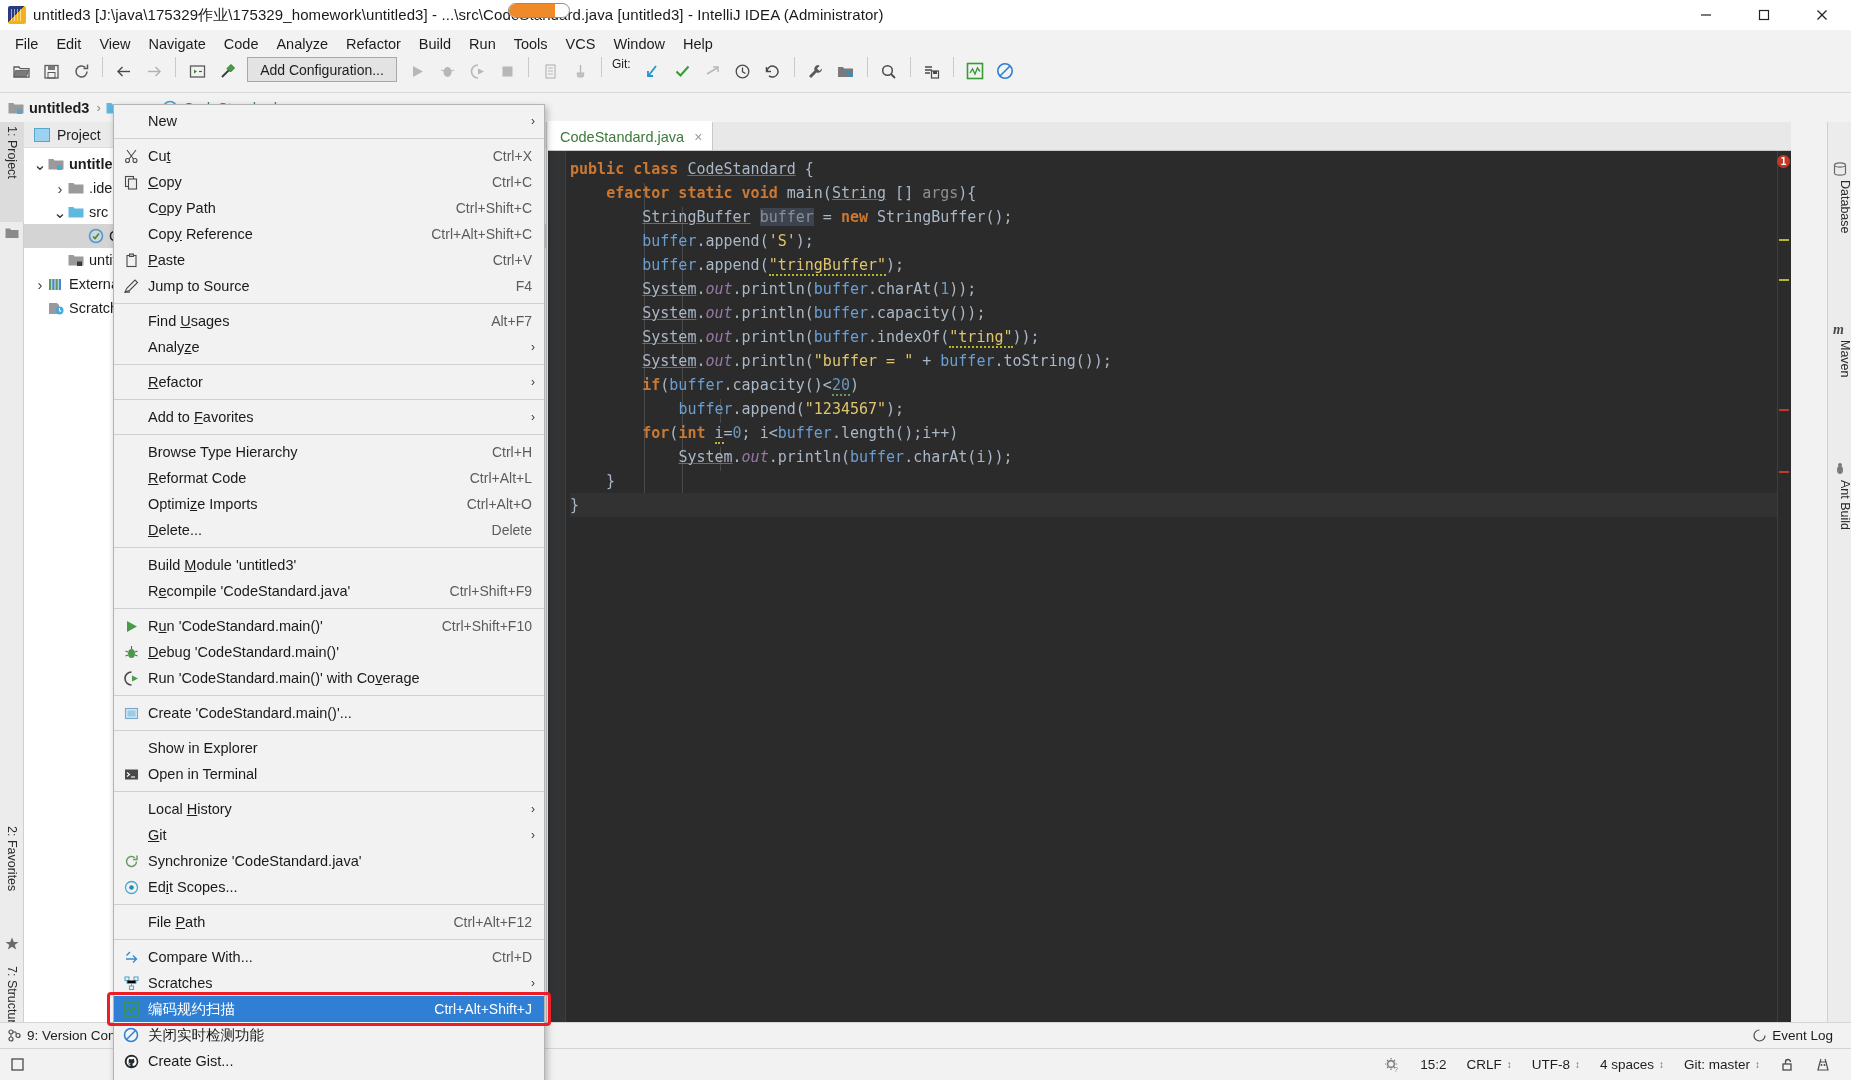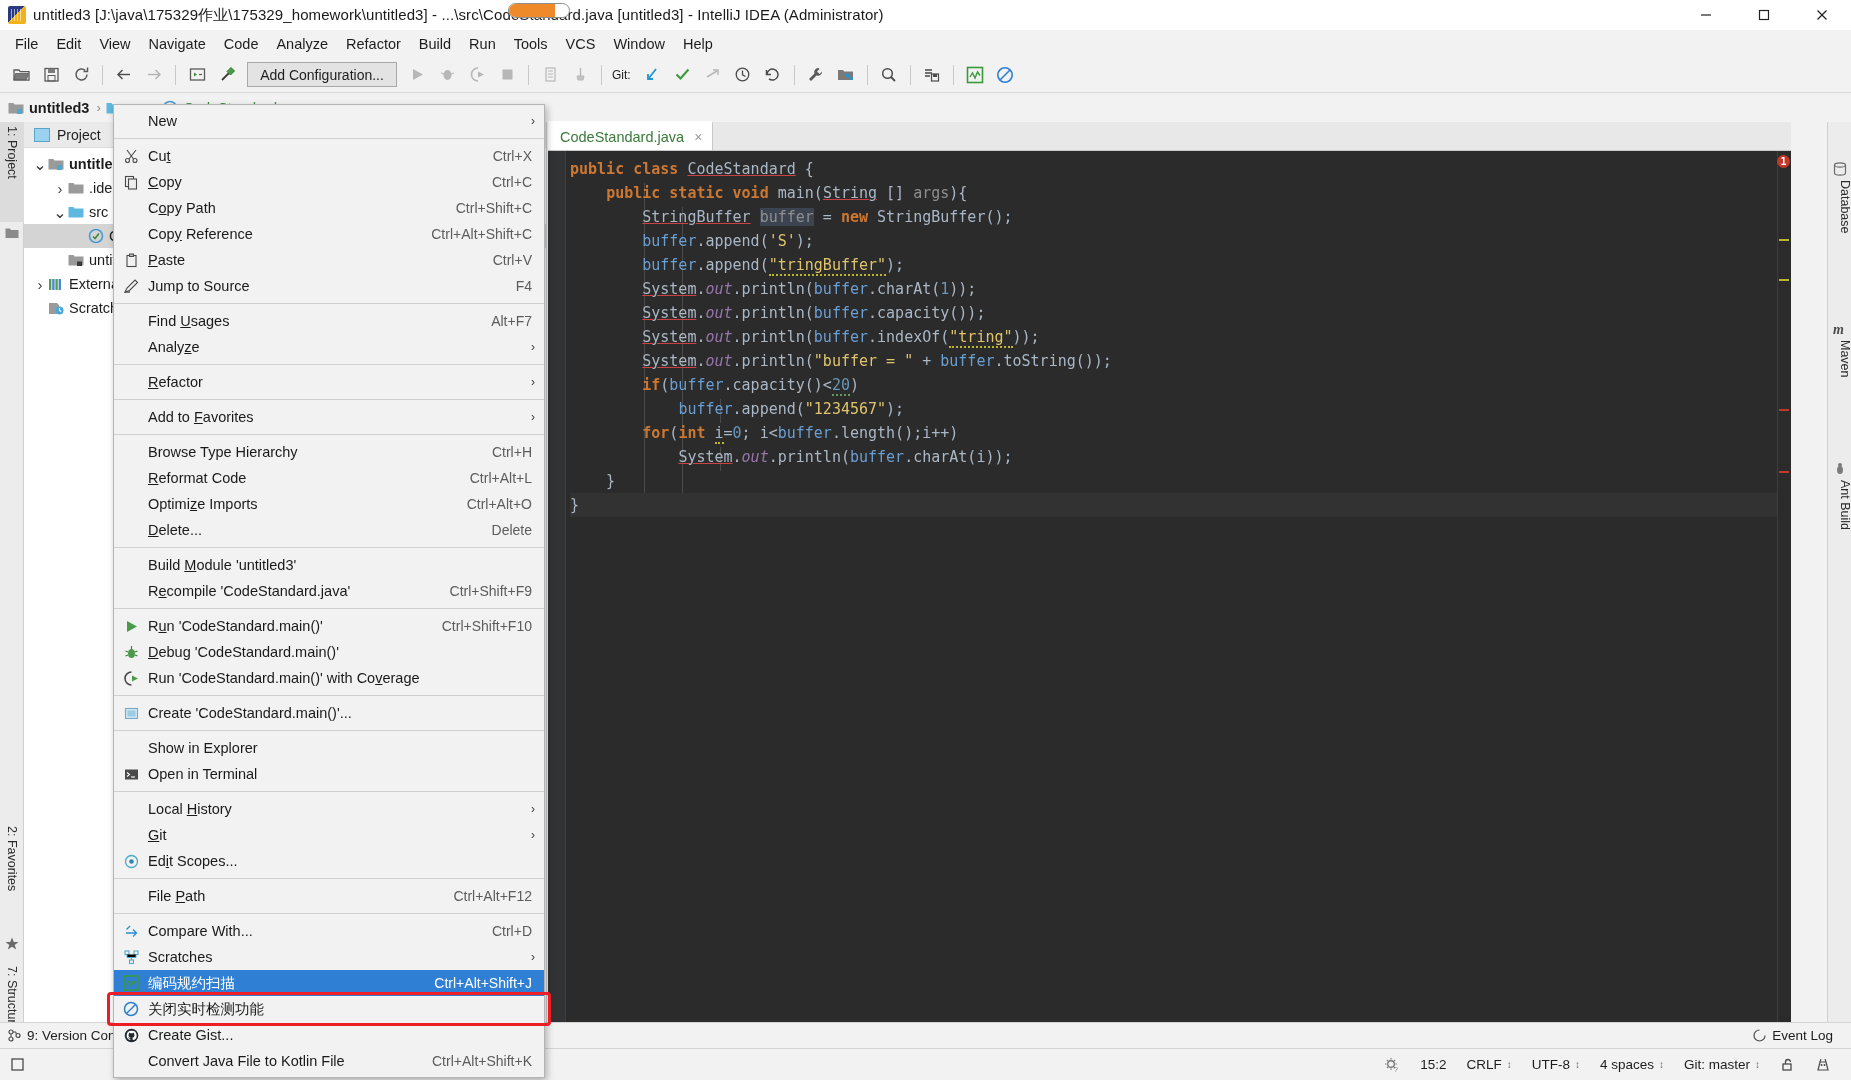--- a/index.html
+++ b/index.html
@@ -55,21 +55,21 @@
     position: absolute; top: 30px; left: 0; width: 1851px; height: 27px;
     background: #f2f2f2; display: flex; align-items: center; padding-left: 6px;
   }
   .menubar-item {
     font-size: 14.5px; color: #1d1d1d; padding: 3px 9px; white-space: nowrap;
   }
 
   
   .toolbar {
     position: absolute; top: 57px; left: 0; width: 1851px; height: 36px;
-    background: #f2f2f2; display: flex; align-items: center; padding-left: 6px;
+    background: #f2f2f2; display: flex; padding-left: 6px;
     border-bottom: 1px solid #d9d9d9;
   }
   .tbtn {
     width: 30px; height: 28px; display: flex; align-items: center; justify-content: center;
     color: #5a5a5a;
   }
   .tbtn.dim { opacity: .38; }
   .tb-sep { width: 1px; height: 20px; background: #c9c9c9; margin: 0 6px; }
   .addconfig {
     height: 25px; min-width: 150px; border: 1px solid #a8a8a8; background: #e3e3e3;
@@ -561,21 +561,21 @@
     <div class="codearea">
       <div class="gutter"></div>
 
       <div class="indentguide" style="left:96px; top:32px; height:312px;"></div>
       <div class="indentguide" style="left:134px; top:56px; height:288px;"></div>
       <div class="indentguide" style="left:172px; top:248px; height:24px;"></div>
       <div class="indentguide" style="left:172px; top:296px; height:24px;"></div>
 
       <div class="codelines">
         <div class="cline"><span class="k">public class </span><span class="err">CodeStandard</span> {</div>
-        <div class="cline">    <span class="k">public static void </span>main(<span class="err">String</span> [] <span style="color:#8f8f8f;">args</span>){</div>
+        <div class="cline">    <span class="k">efactor static void </span>main(<span class="err">String</span> [] <span style="color:#8f8f8f;">args</span>){</div>
         <div class="cline">        <span class="err">StringBuffer</span> <span class="hl" style="color:#8f8f8f;">buffer</span> = <span class="k">new </span>StringBuffer();</div>
         <div class="cline">        <span class="var">buffer</span>.append(<span class="str">'S'</span>);</div>
         <div class="cline">        <span class="var">buffer</span>.append(<span class="str sq">"tringBuffer"</span>);</div>
         <div class="cline">        <span class="err">System</span>.<span class="fld">out</span>.println(<span class="var">buffer</span>.charAt(<span class="num">1</span>));</div>
         <div class="cline">        <span class="err">System</span>.<span class="fld">out</span>.println(<span class="var">buffer</span>.capacity());</div>
         <div class="cline">        <span class="err">System</span>.<span class="fld">out</span>.println(<span class="var">buffer</span>.indexOf(<span class="str sq">"tring"</span>));</div>
         <div class="cline">        <span class="err">System</span>.<span class="fld">out</span>.println(<span class="str">"buffer = "</span> + <span class="var">buffer</span>.toString());</div>
         <div class="cline">        <span class="k">if</span>(<span class="var">buffer</span>.capacity()&lt;<span class="num sqg">20</span>)</div>
         <div class="cline">            <span class="var">buffer</span>.append(<span class="str">"1234567"</span>);</div>
         <div class="cline">        <span class="k">for</span>(<span class="k">int </span><span class="sq" style="color:#a9b7c6;">i</span>=<span class="num">0</span>; <span style="color:#a9b7c6;">i</span>&lt;<span class="var">buffer</span>.length();<span style="color:#a9b7c6;">i</span>++)</div>
@@ -861,20 +861,29 @@
         <span class="ci-arrow">›</span>
       </div>
       <div class="ci-row">
         <span class="ci-ico"></span>
         <span class="ci-lab"><u class="mn">G</u>it</span>
         <span class="ci-arrow">›</span>
       </div>
       <div class="ci-row">
         <span class="ci-ico">
           <svg width="15" height="15" viewBox="0 0 15 15">
+            <path d="M12.5 7.5a5 5 0 1 1-1.6-3.7" fill="none" stroke="#6a9a6a" stroke-width="1.5"></path>
+            <path d="M13 1.5v4h-4" fill="none" stroke="#6a9a6a" stroke-width="1.5"></path>
+          </svg>
+        </span>
+        <span class="ci-lab">Synchronize 'CodeStandard.java'</span>
+      </div>
+      <div class="ci-row">
+        <span class="ci-ico">
+          <svg width="15" height="15" viewBox="0 0 15 15">
             <circle cx="7.5" cy="7.5" r="6" fill="none" stroke="#4aa8c8" stroke-width="1.3"></circle>
             <circle cx="7.5" cy="7.5" r="2.3" fill="#2a8ab0"></circle>
           </svg>
         </span>
         <span class="ci-lab">Ed<u class="mn">i</u>t Scopes...</span>
       </div>
       <div class="ci-sep"></div>
       <div class="ci-row">
         <span class="ci-ico"></span>
         <span class="ci-lab">File <u class="mn">P</u>ath</span>

